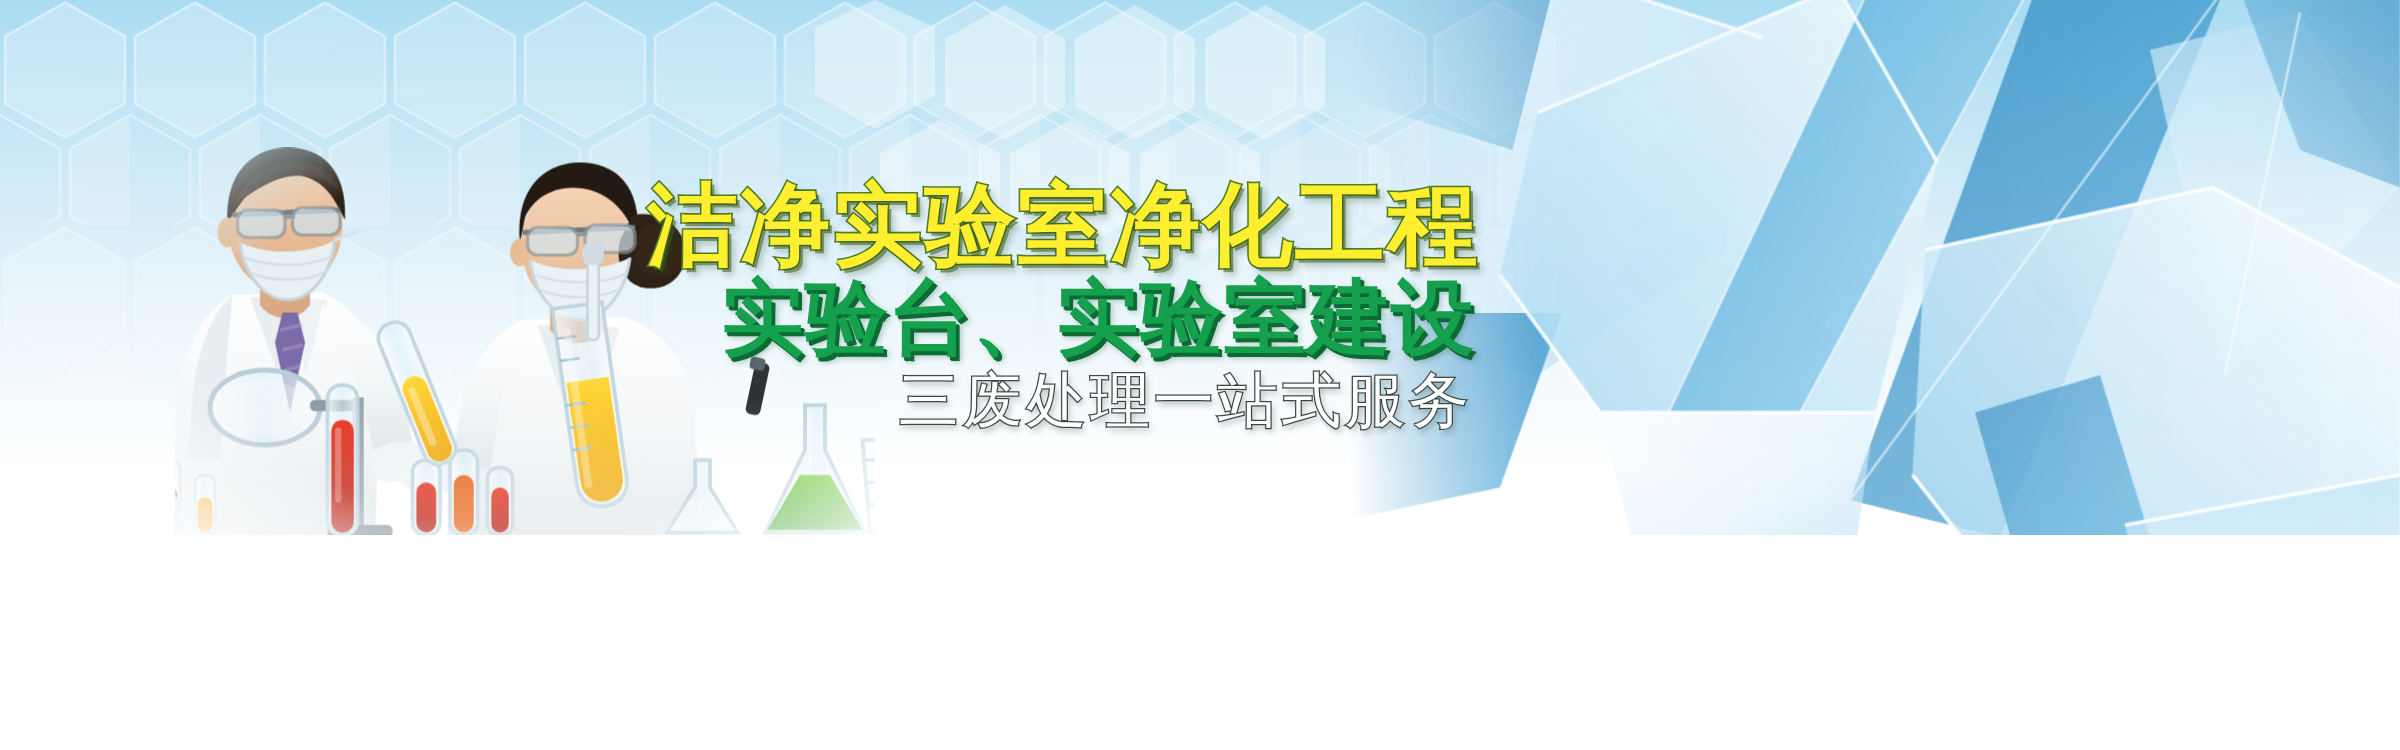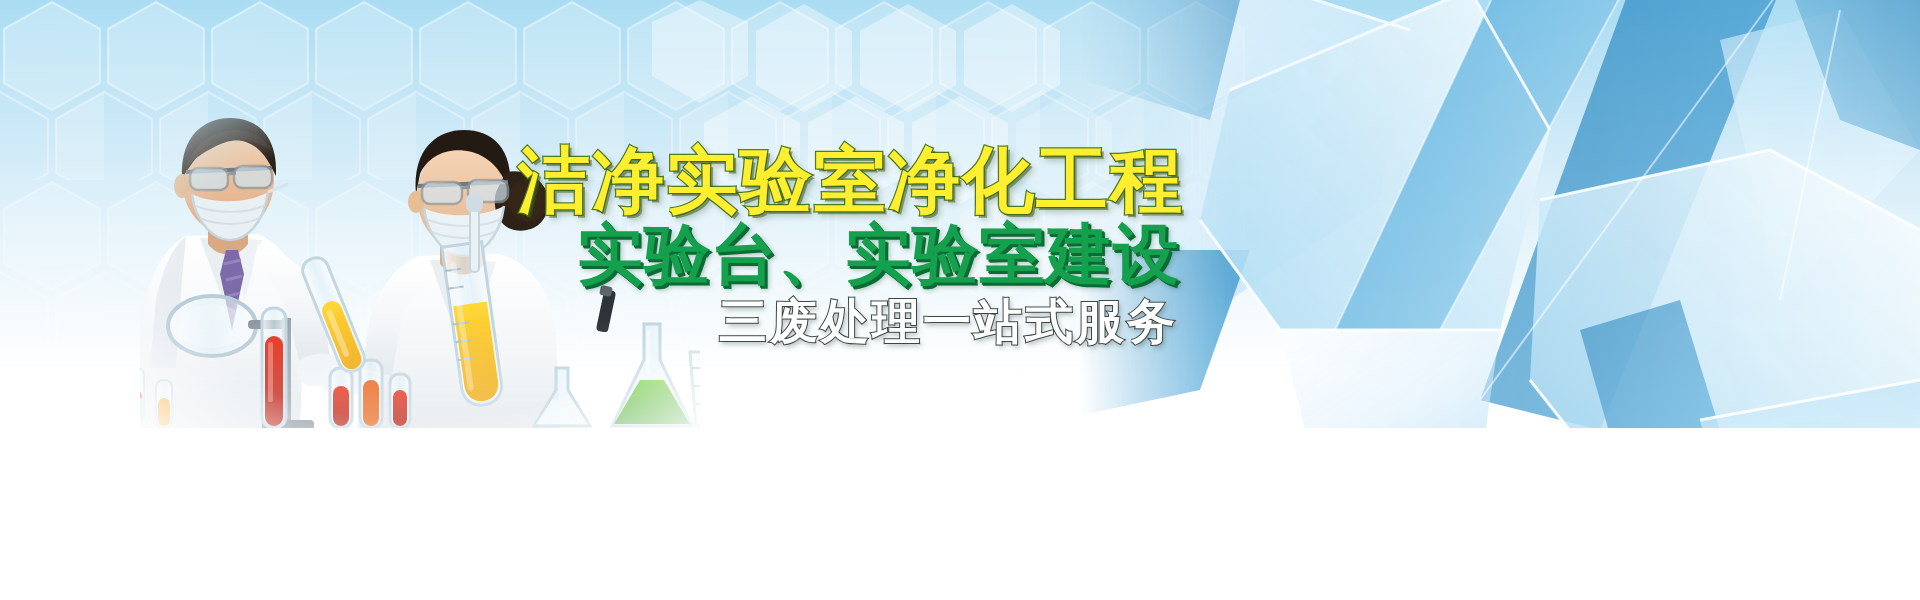--- a/index.html
+++ b/index.html
@@ -75,21 +75,21 @@
     margin-right:0px;
     text-shadow:
        2px 2px 0 #0c6b35,
        3px 3px 0 #0c6b35,
        4px 4px 5px rgba(10,70,35,0.32);
   }
 
   .line3 {
     font-size:48px;
     line-height:58px;
-    font-weight:700;
+    font-weight:400;
     letter-spacing:3px;
     color:#ffffff;
     white-space:nowrap;
     margin-top:8px;
     margin-right:2px;
     -webkit-text-stroke:2px #3f4a46;
     paint-order:stroke fill;
     text-shadow:2px 3px 5px rgba(40,60,55,0.35);
   }
 </style>

